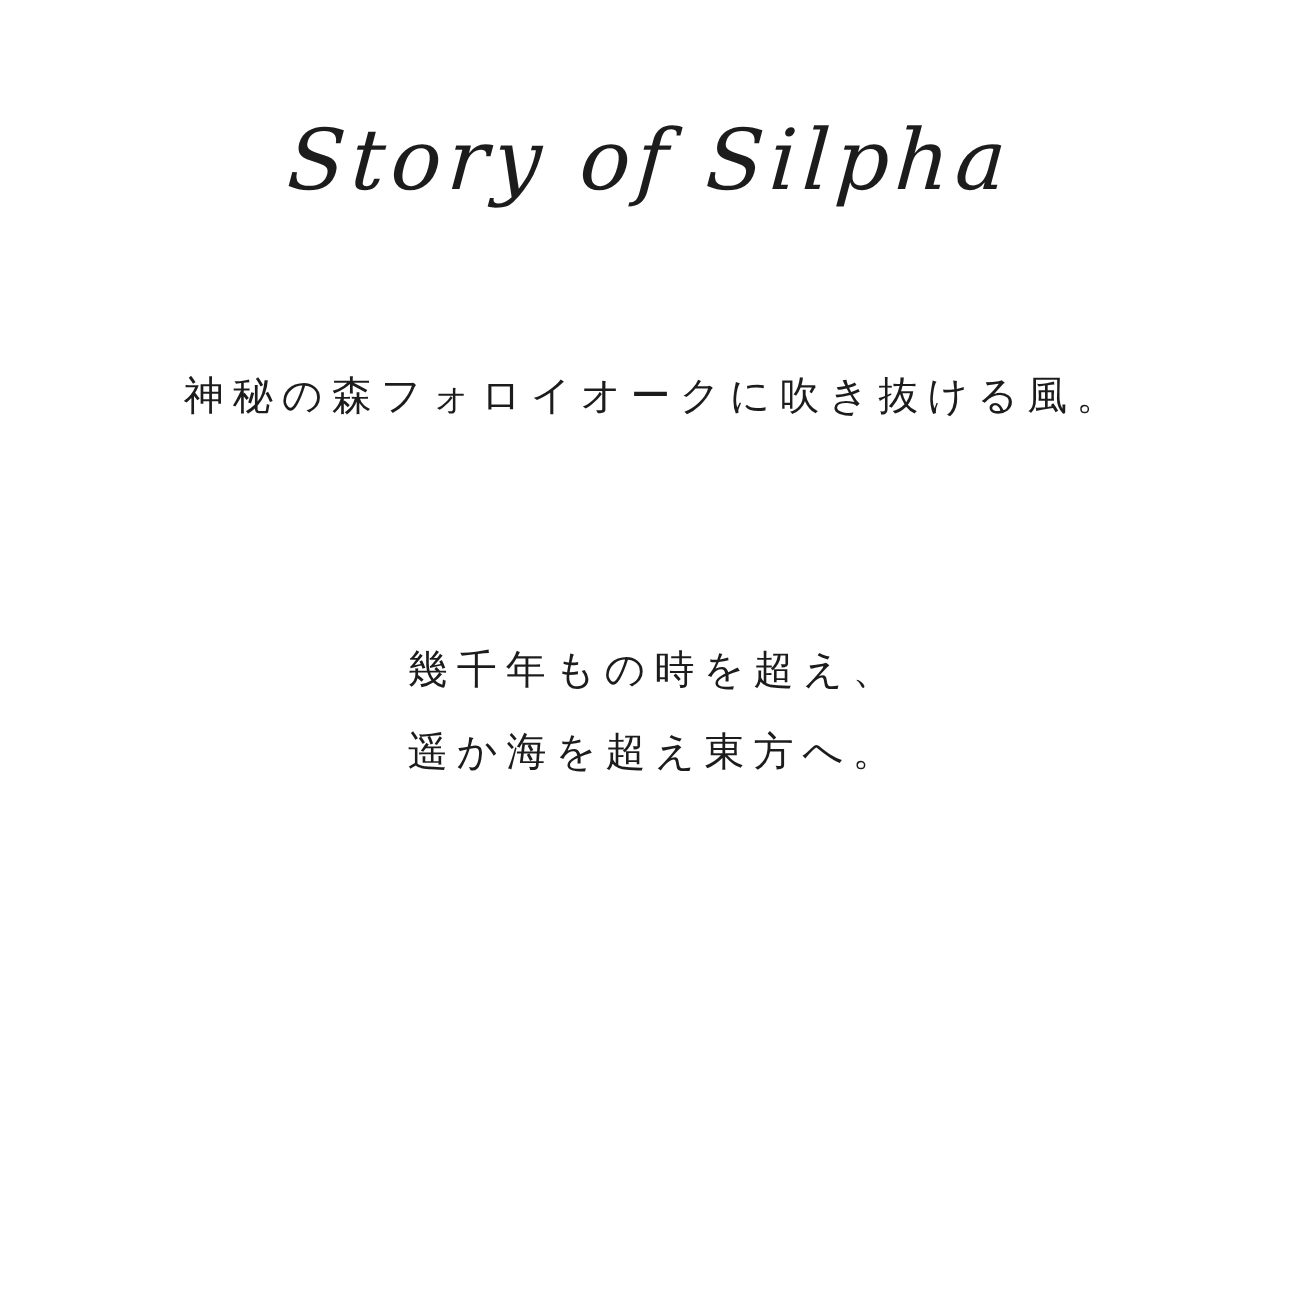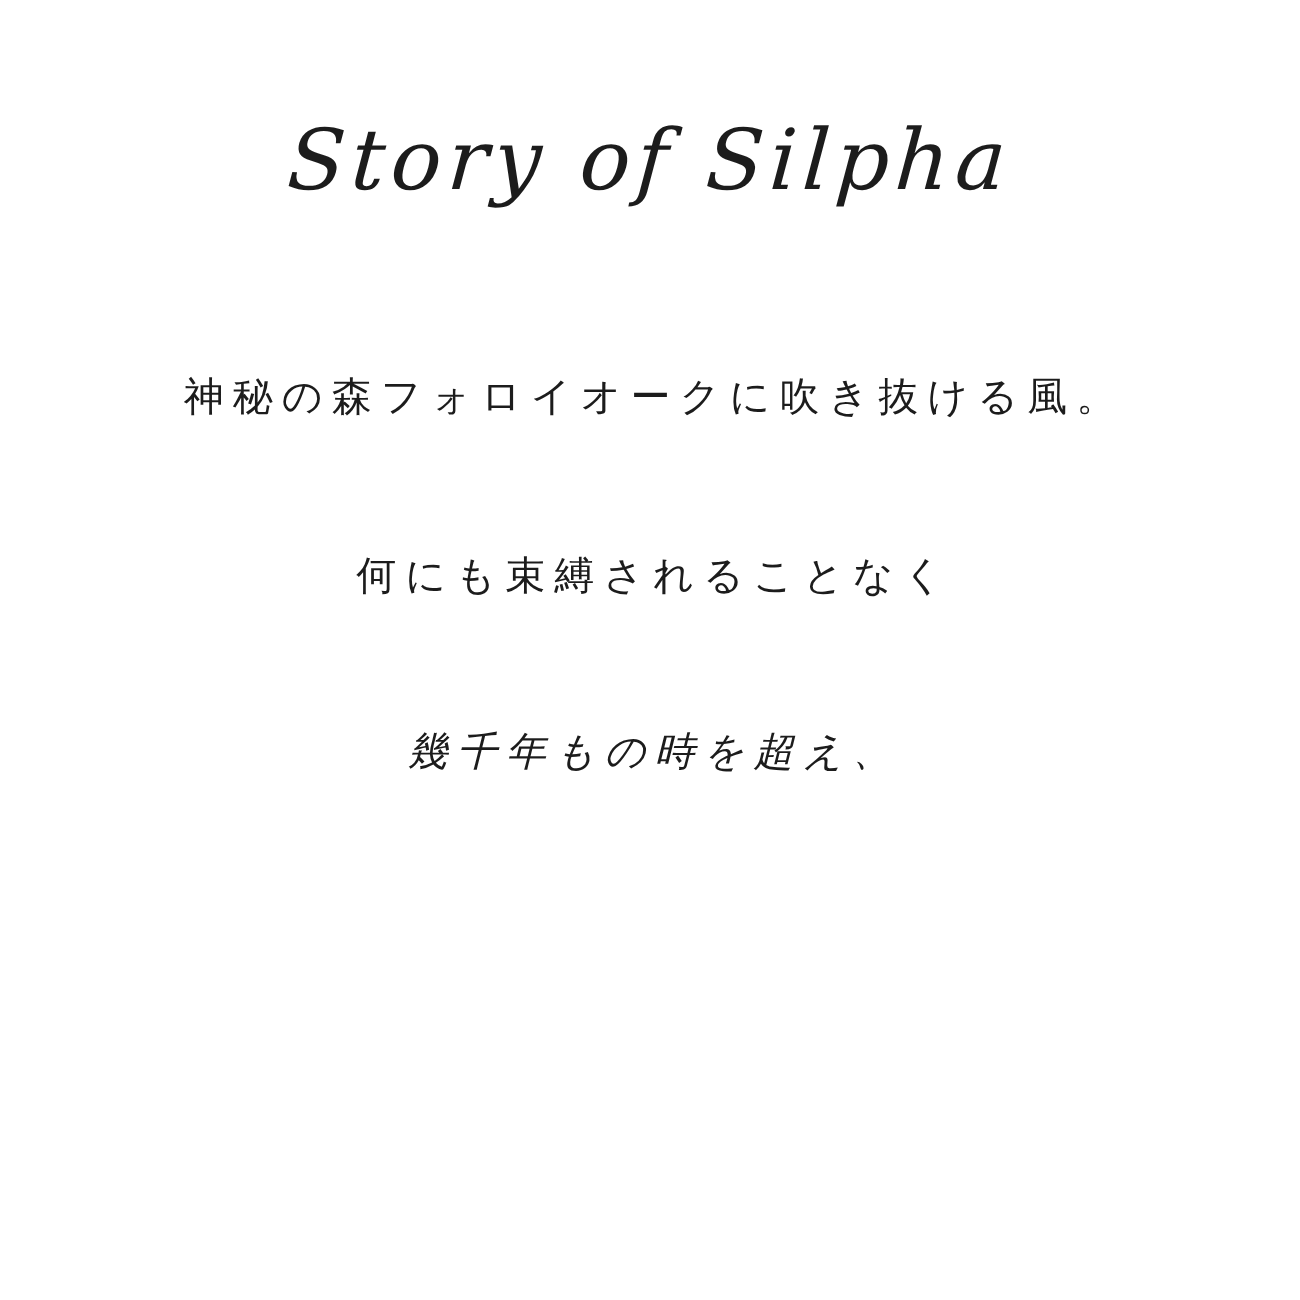--- a/index.html
+++ b/index.html
@@ -38,36 +38,36 @@
     font-size: 40px;
     line-height: 82px;
     letter-spacing: 9px;
     color: #1c1c1c;
     font-weight: 400;
   }
   .story-paragraph .story-line {
     white-space: nowrap;
     text-indent: 9px; 
   }
-  .para-1 { margin-top: 86px; }
+  .para-1 { margin-top: 86px; font-family: Liberation Serif, serif; }
   .para-2 { margin-top: 97px; }
-  .para-3 { margin-top: 94px; font-style: italic; }
+  .para-3 { margin-top: 94px; }
 </style>
 </head>
 <body>
 
 <div class="story-page">
 
   <h1 class="story-title">Story of Silpha</h1>
 
   <div class="story-paragraph para-1">
     <div class="story-line">神秘の森フォロイオークに吹き抜ける風。</div>
   </div>
 
   <div class="story-paragraph para-2">
-    <div class="story-line">何にも束縛されることなく</div>
   </div>
 
   <div class="story-paragraph para-3">
     <div class="story-line">幾千年もの時を超え、</div>
+    <div class="story-line">遥か海を超え東方へ。</div>
   </div>
 
 </div>
 
 </body></html>

